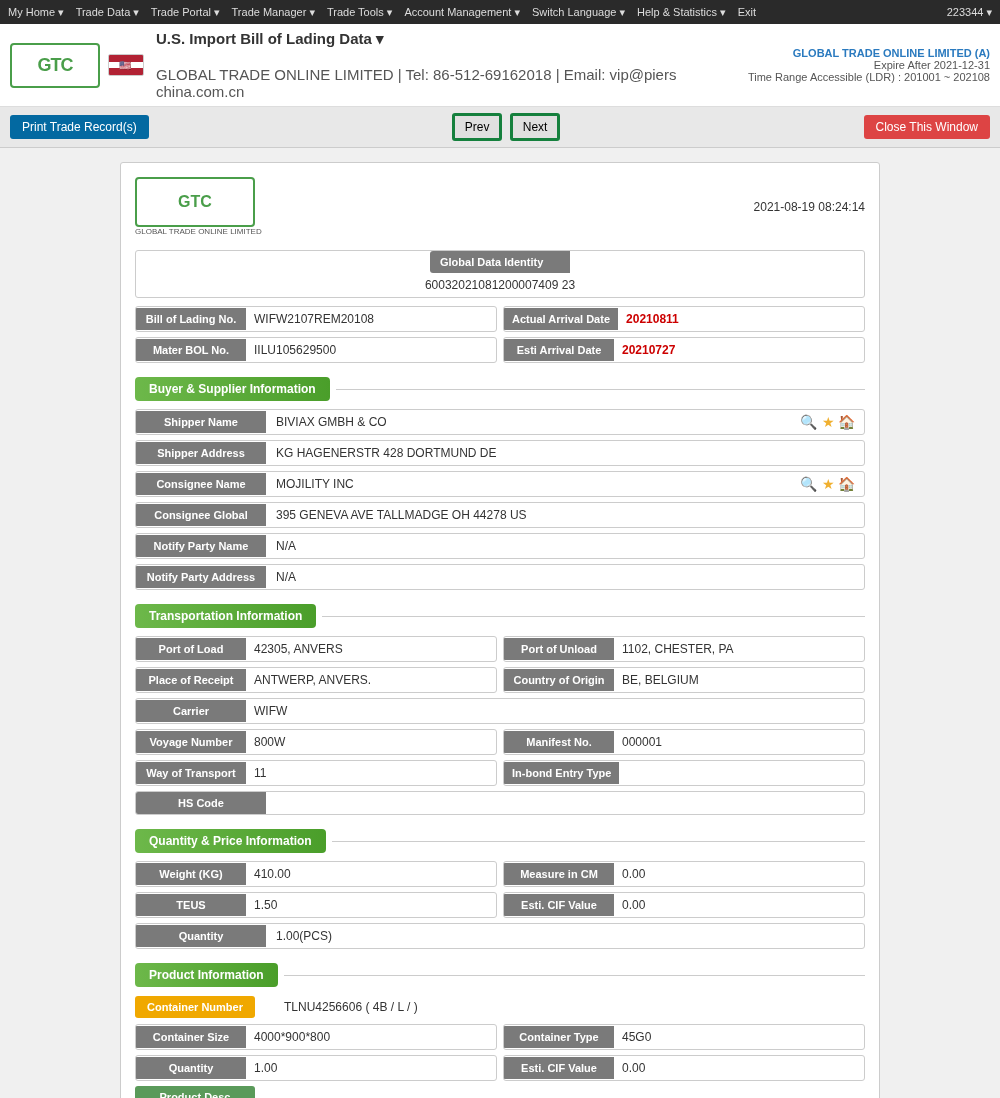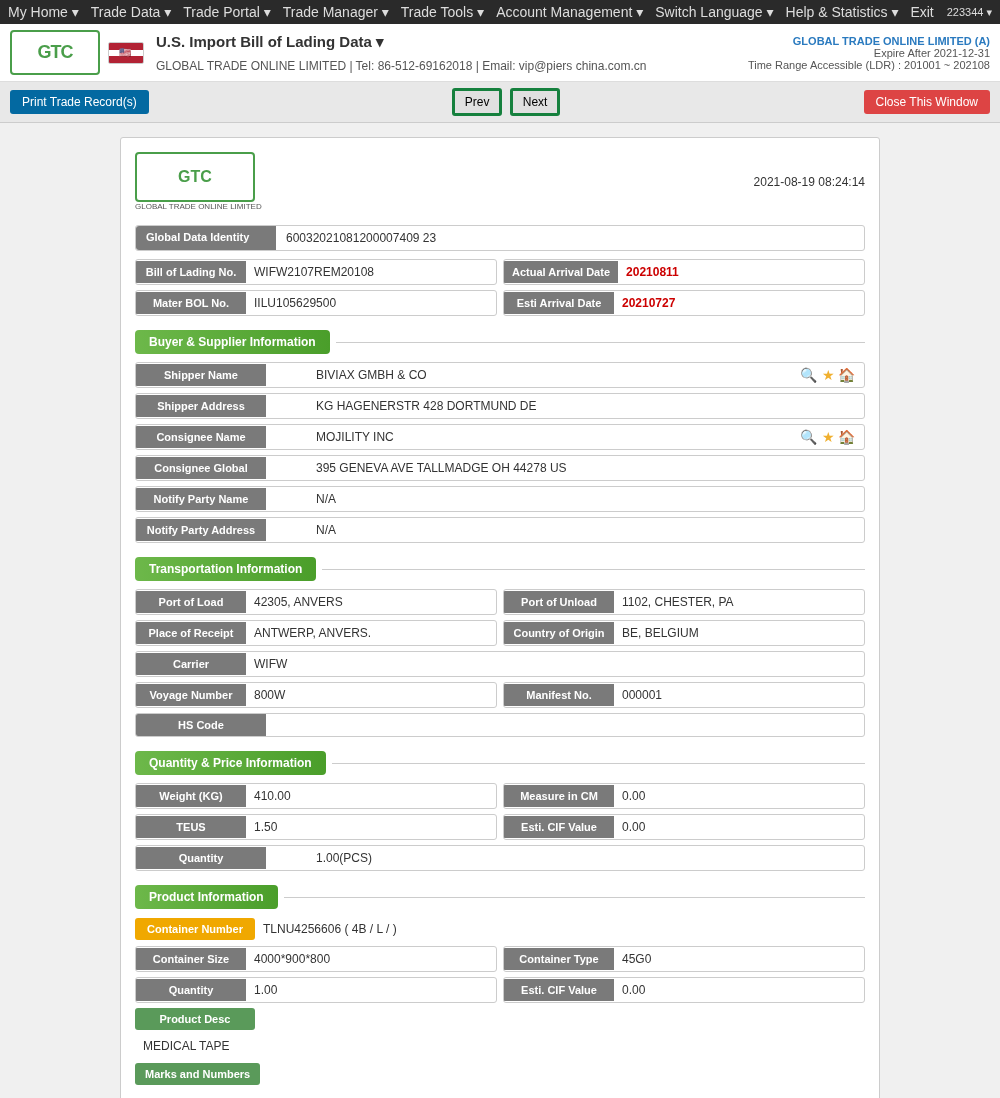--- a/index.html
+++ b/index.html
@@ -10,21 +10,21 @@
       background: #2a2a2a;
       color: #ccc;
       display: flex;
       align-items: center;
       justify-content: space-between;
       padding: 0 8px;
       height: 24px;
       font-size: 12px;
     }
     .top-nav-left { display: flex; gap: 12px; }
-    .top-nav-item { color: #ddd; cursor: pointer; font-size: 14px; }
+    .top-nav-item { color: #ddd; cursor: pointer; font-size: 11px; }
     .top-nav-right { color: #ddd; font-size: 11px; }
 
     
     .header-bar {
       background: #fff;
       display: flex;
       align-items: center;
       padding: 6px 10px;
       border-bottom: 1px solid #ddd;
       justify-content: space-between;
@@ -41,21 +41,21 @@
     .flag-box {
       width: 36px; height: 22px;
       background: linear-gradient(#b22234 33%, #fff 33%, #fff 66%, #b22234 66%);
       border: 1px solid #ccc;
       border-radius: 2px;
       display: flex; align-items: center; justify-content: center;
       cursor: pointer;
     }
     .header-title-block { flex: 1; padding-left: 12px; }
     .header-title { font-size: 15px; font-weight: bold; color: #333; }
-    .header-subtitle { font-size: 12px; color: #555; margin-top: 8px; }
+    .header-subtitle { font-size: 15px; color: #555; margin-top: 18px; }
     .header-account { text-align: right; font-size: 11px; }
     .header-account .company-name { color: #2a7abf; font-weight: bold; }
     .header-account .expire { color: #555; }
 
     
     .action-bar {
       background: #e8e8e8;
       padding: 6px 10px;
       display: flex;
       justify-content: space-between;
@@ -113,23 +113,25 @@
       border-radius: 4px;
       display: flex; align-items: center; justify-content: center;
       font-weight: bold; font-size: 16px; color: #4a9e4a;
     }
     .doc-subtitle-logo { font-size: 8px; color: #555; text-align: center; }
     .doc-datetime { font-size: 12px; color: #333; }
 
     
     .gdi-row {
       display: flex;
+      align-items: center;
       margin-bottom: 8px;
       border: 1px solid #ccc;
       border-radius: 3px;
+      flex-direction: column;
     }
     .gdi-label {
       background: #7a7a7a;
       color: #fff;
       padding: 5px 10px;
       border-radius: 3px 0 0 3px;
       min-width: 140px;
       font-size: 11px;
       font-weight: bold;
     }
@@ -193,21 +195,20 @@
     }
 
     
     .bs-row {
       display: flex;
       align-items: center;
       margin-bottom: 5px;
       border: 1px solid #ccc;
       border-radius: 3px;
       overflow: hidden;
-      gap: 40px;
     }
     .bs-label {
       background: #7a7a7a;
       color: #fff;
       padding: 5px 8px;
       font-size: 11px;
       font-weight: bold;
       min-width: 130px;
       text-align: center;
     }
@@ -263,21 +264,21 @@
       cursor: pointer;
       min-width: 120px;
       text-align: center;
     }
 
     
     .product-row {
       display: flex;
       align-items: center;
       margin-bottom: 5px;
-      gap: 0;
+      gap: 21px;
     }
     .product-value {
       font-size: 12px;
       color: #333;
       padding: 5px 8px;
       flex: 1;
     }
   </style>
 </head>
 <body>
@@ -445,20 +446,30 @@
     <div class="field-item">
       <div class="field-label">Voyage Number</div>
       <div class="field-value">800W</div>
     </div>
     <div class="field-item">
       <div class="field-label">Manifest No.</div>
       <div class="field-value">000001</div>
     </div>
   </div>
 
+  <div class="field-row">
+    <div class="field-item">
+      <div class="field-label">Way of Transport</div>
+      <div class="field-value">11</div>
+    </div>
+    <div class="field-item">
+      <div class="field-label">In-bond Entry Type</div>
+      <div class="field-value"></div>
+    </div>
+  </div>
 
   <div class="bs-row">
     <div class="bs-label">HS Code</div>
   </div>
 
   <div class="section-header">
     <div class="section-title-box">Quantity &amp; Price Information</div>
     <div class="section-line"></div>
   </div>
 

